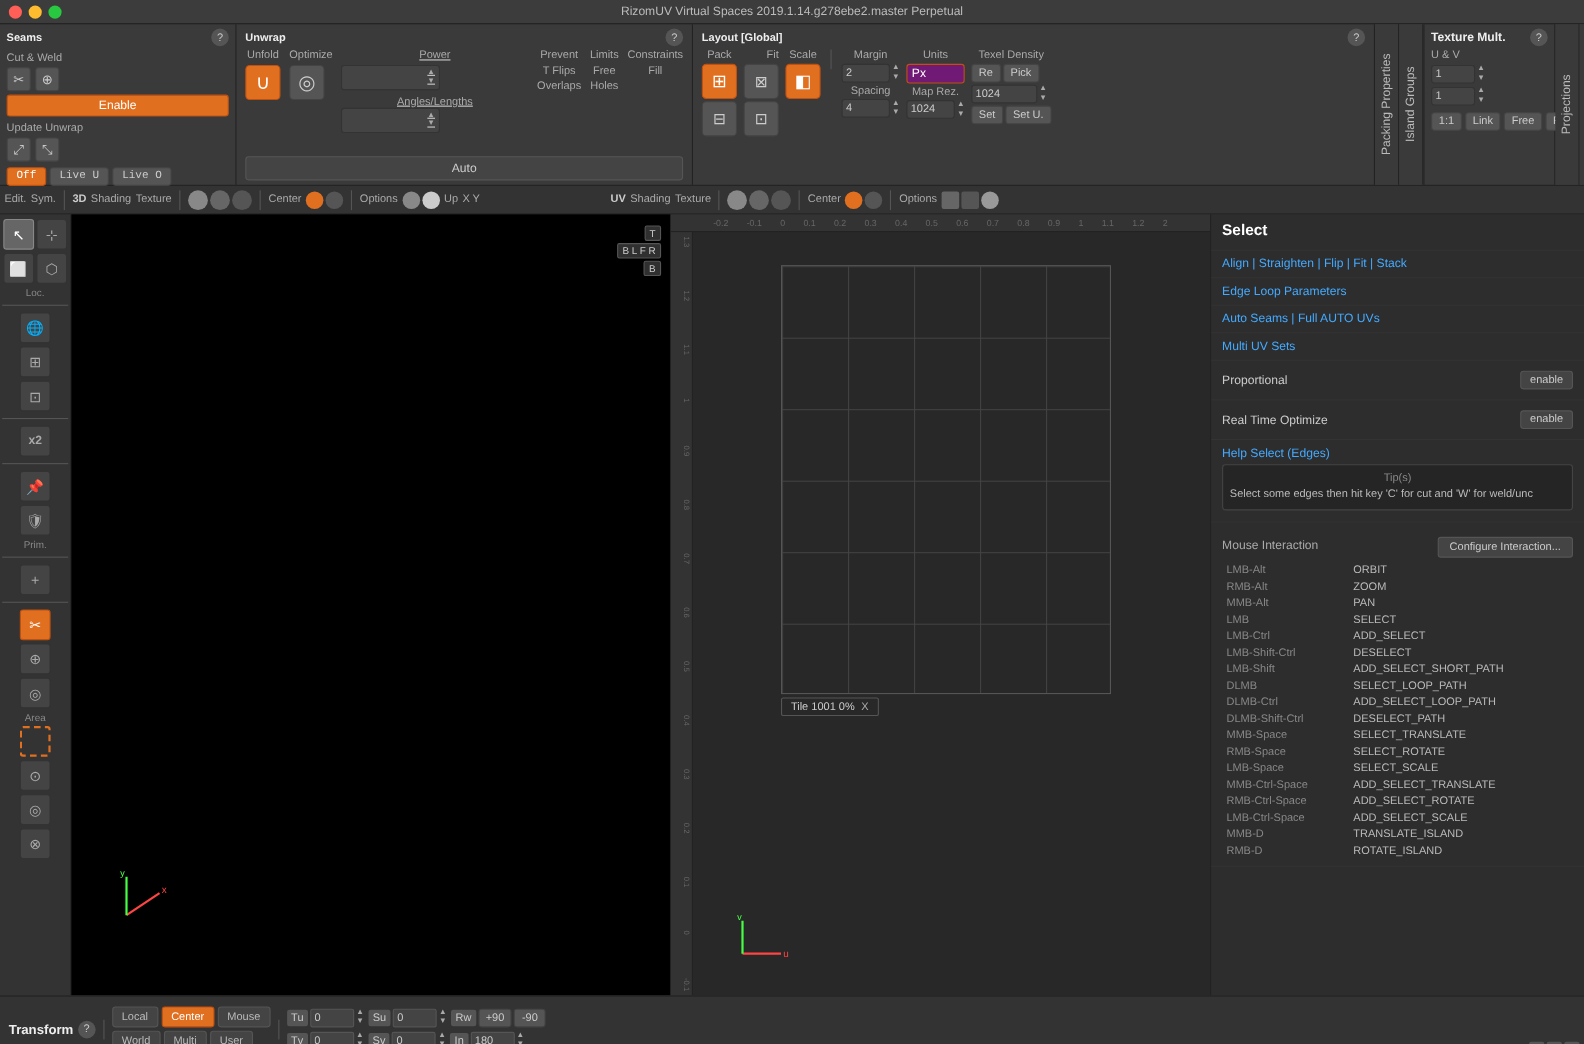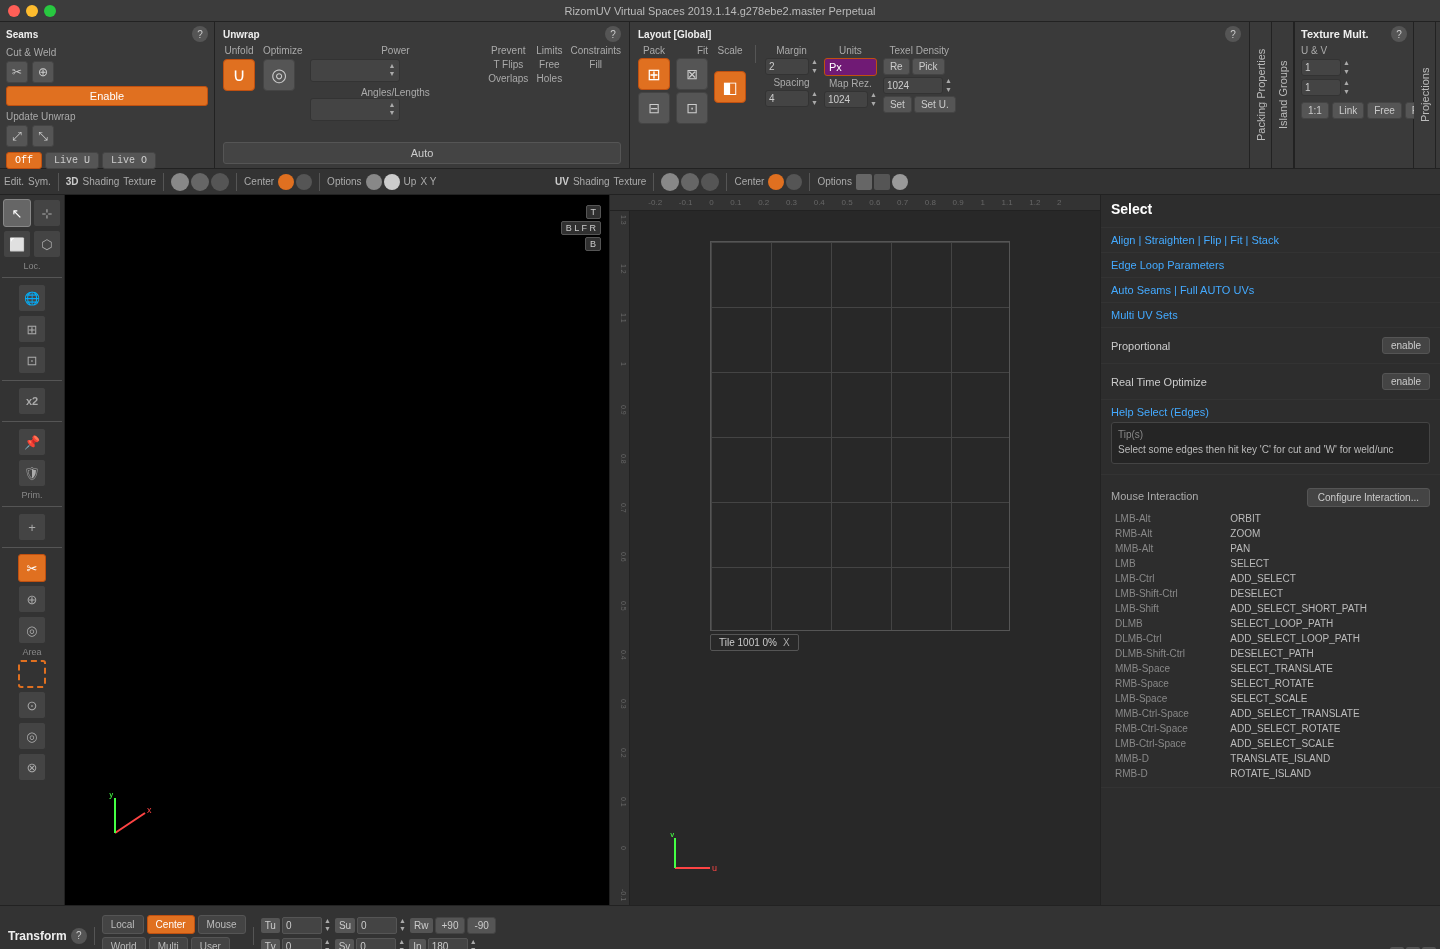--- a/index.html
+++ b/index.html
@@ -402,21 +402,21 @@
       padding: 2px 8px;
       cursor: pointer;
     }
     .tip-box {
       background: #252525;
       border: 1px solid #444;
       border-radius: 3px;
       padding: 6px;
       margin: 4px 0;
     }
-    .tip-title { font-size: 10px; color: #888; margin-bottom: 3px; }
+    .tip-title { font-size: 10px; color: #888; margin-bottom: 3px; text-align: center; }
     .tip-text { font-size: 10px; color: #bbb; line-height: 1.4; }
     .mouse-section { margin-top: 4px; }
     .mouse-title { font-size: 11px; color: #aaa; margin-bottom: 4px; }
     .config-btn {
       background: #444;
       border: 1px solid #555;
       border-radius: 3px;
       color: #ccc;
       font-size: 10px;
       padding: 3px 10px;
@@ -489,21 +489,21 @@
     </div>
     <div class="panel-cols">
       <div class="col-group">
         <div class="col-label">Unfold</div>
         <div class="icon-btn-orange" style="font-size:18px;">∪</div>
       </div>
       <div class="col-group">
         <div class="col-label">Optimize</div>
         <div class="icon-btn-dark" style="font-size:18px;">◎</div>
       </div>
-      <div class="col-group" style="flex:1;">
+      <div class="col-group" style="flex:1;text-decoration:underline;">
         <div class="col-label">Power</div>
         <div style="display:flex;align-items:center;gap:2px;">
           <div class="spinbox" style="width:90px;">
             <span style="flex:1;"></span>
             <div class="spinbox-up-down">
               <span class="arrow-up">▲</span>
               <span class="arrow-down">▼</span>
             </div>
           </div>
         </div>
@@ -545,21 +545,21 @@
       <div style="display:flex;flex-direction:column;gap:2px;align-items:center;">
         <span class="col-label">Pack</span>
         <div class="icon-btn-orange">⊞</div>
         <div class="icon-btn-dark">⊟</div>
       </div>
       <div style="display:flex;flex-direction:column;gap:2px;align-items:flex-end;">
         <span class="col-label">Fit</span>
         <div class="icon-btn-dark">⊠</div>
         <div class="icon-btn-dark">⊡</div>
       </div>
-      <div style="display:flex;flex-direction:column;gap:15px;align-items:center;">
+      <div style="display:flex;flex-direction:column;gap:2px;align-items:center;">
         <span class="col-label">Scale</span>
         <div class="icon-btn-orange">◧</div>
       </div>
       <div class="separator"></div>
       <div style="display:flex;flex-direction:column;gap:2px;">
         <span class="col-label">Margin</span>
         <div style="display:flex;align-items:center;gap:2px;">
           <input class="num-input" type="text" value="2" style="">
           <div style="display:flex;flex-direction:column;">
             <span class="arrow-up">▲</span>

